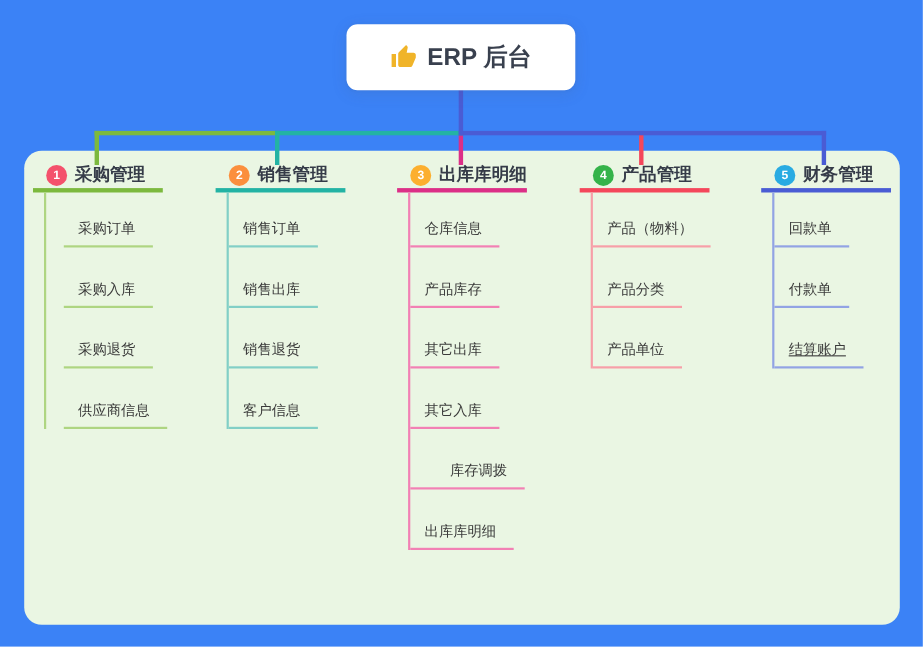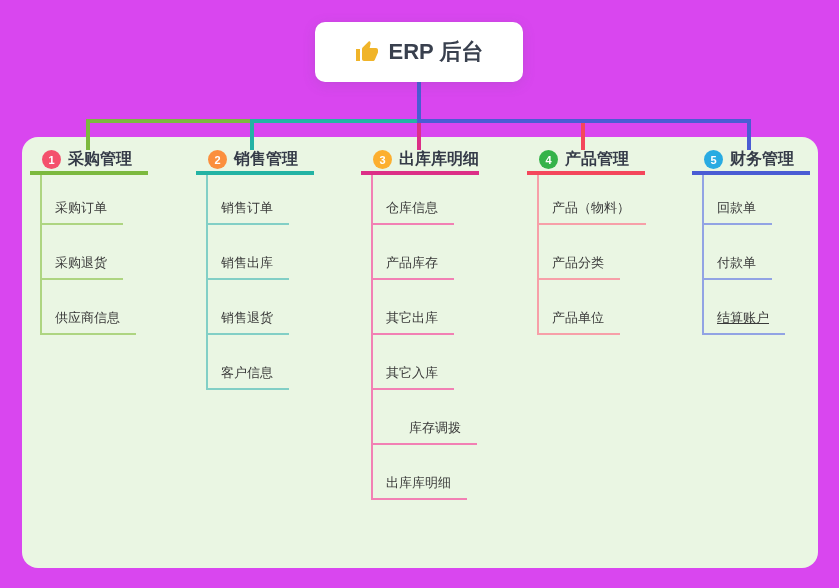--- a/index.html
+++ b/index.html
@@ -1,18 +1,18 @@
 <!DOCTYPE html>
 <html><head>
 <meta charset="utf-8">
 <style>
   * { margin:0; padding:0; box-sizing:border-box; }
   html,body { width:839px; height:588px; background:#ffffff; overflow:hidden; }
   body { font-family:"Liberation Sans","DejaVu Sans",sans-serif; }
-  #stage { position:relative; width:839px; height:588px; background:#d946ef;text-align:right; }
+  #stage { position:relative; width:839px; height:588px; background:#3b82f6;text-align:right; }
 
   
   .panel { position:absolute; left:22px; top:137px; width:796px; height:431px;
            background:#eaf6e3; border-radius:16px; }
 
   
   .root-card { position:absolute; left:315px; top:22px; width:208px; height:60px;
                background:#ffffff; border-radius:10px;
                box-shadow:0 3px 14px rgba(80,90,110,.14), 0 0 2px rgba(80,90,110,.08);
                display:flex; align-items:center; justify-content:center; gap:10px;
@@ -70,23 +70,26 @@
       </svg>
     </span>
     <span>ERP 后台</span>
   </div>
 
   <div class="branch b1">
     <div class="branch-title" style="border-bottom-color: rgb(124, 185, 62);">
       <span class="badge" style="background: rgb(244, 81, 108);">1</span>
       <span class="t">采购管理</span>
     </div>
-    <div class="children" style="border-left-color: rgb(174, 213, 129);">
+    <div class="children" style="border-left-color: rgb(174, 213, 129); padding-left: 16px;">
       <div class="child">
           <span class="child-label" style="border-bottom-color: rgb(174, 213, 129);">采购订单</span>
+        </div>
+      <div class="child">
+          <span class="child-label" style="border-bottom-color: rgb(174, 213, 129);">采购入库</span>
         </div>
       <div class="child">
           <span class="child-label" style="border-bottom-color: rgb(174, 213, 129);">采购退货</span>
         </div>
       <div class="child">
           <span class="child-label" style="border-bottom-color: rgb(174, 213, 129);">供应商信息</span>
         </div>
     </div>
   </div>
 

